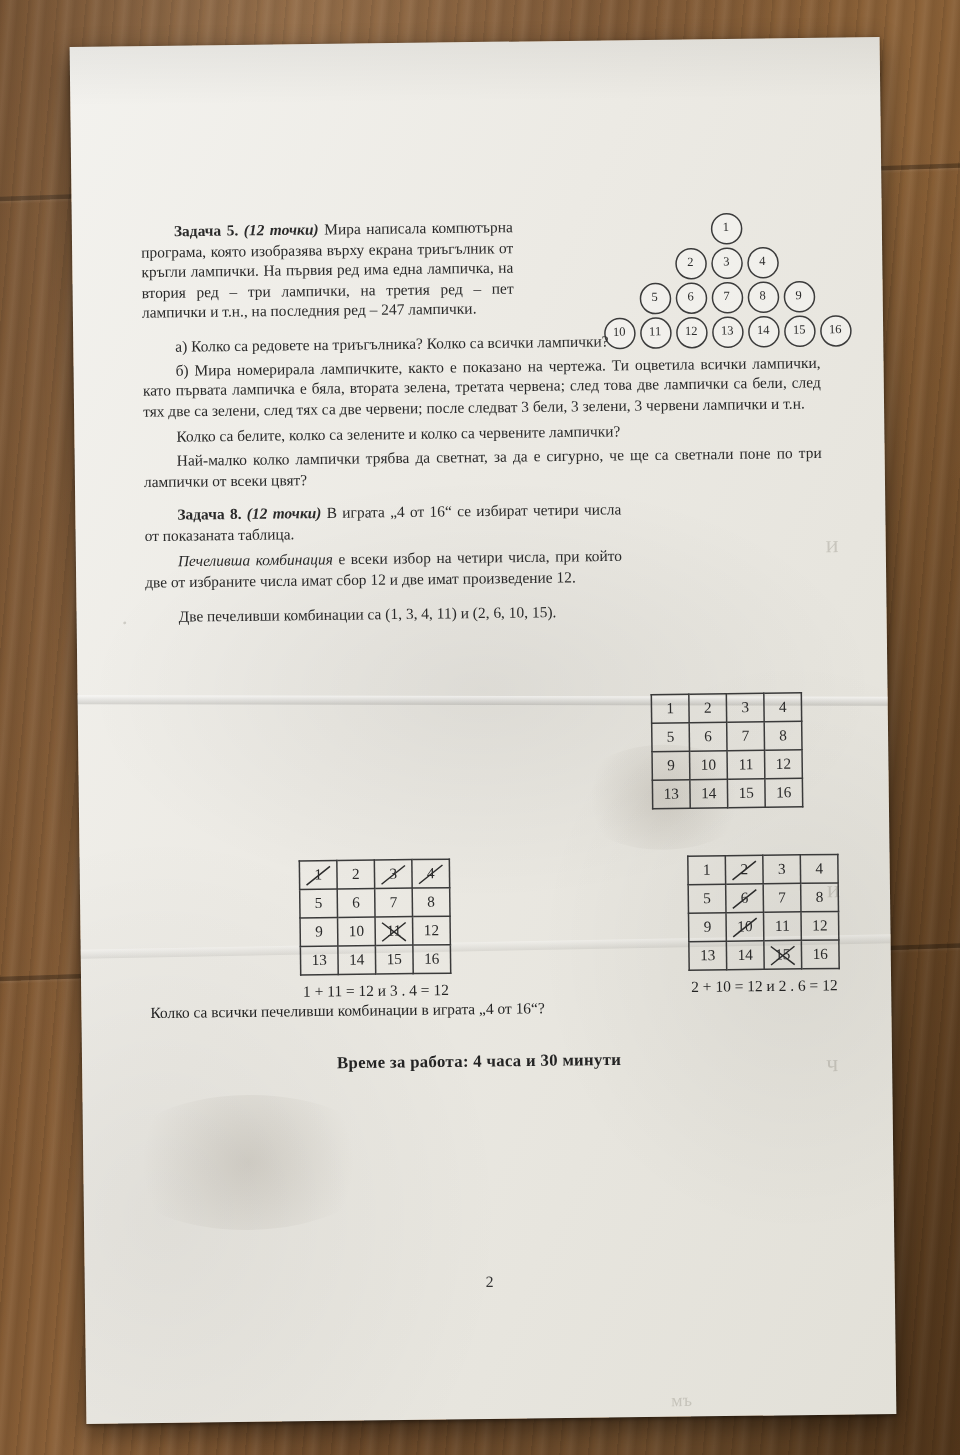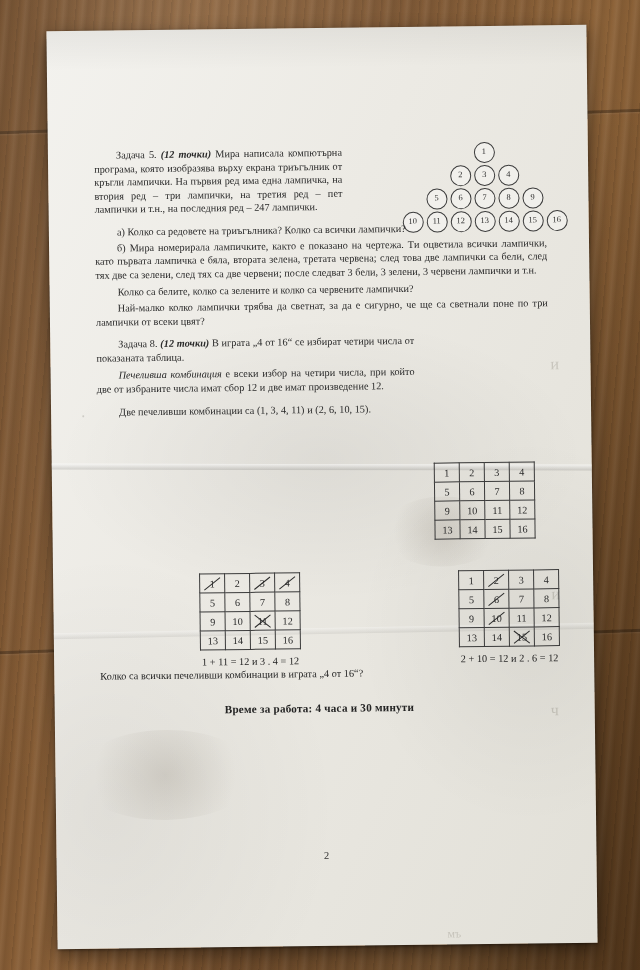--- a/index.html
+++ b/index.html
@@ -93,21 +93,21 @@
     left: 46px;
     top: 118px;
     width: 452px;
     font-size: 10.3px;
     line-height: 13.6px;
     text-align: justify;
     color: #2a2a2a;
   }
   p { margin: 0 0 2px 0; }
   .indent { text-indent: 22px; }
-  .task-head { font-weight: normal; }
+  .task-head { font-weight: bold; }
   .pts { font-style: italic; font-weight: bold; }
   .spacer { height: 7px; }
 
   
   .narrow { width: 248px; text-align: justify; }
 
   
   .triangle {
     position: absolute;
     right: 6px;

